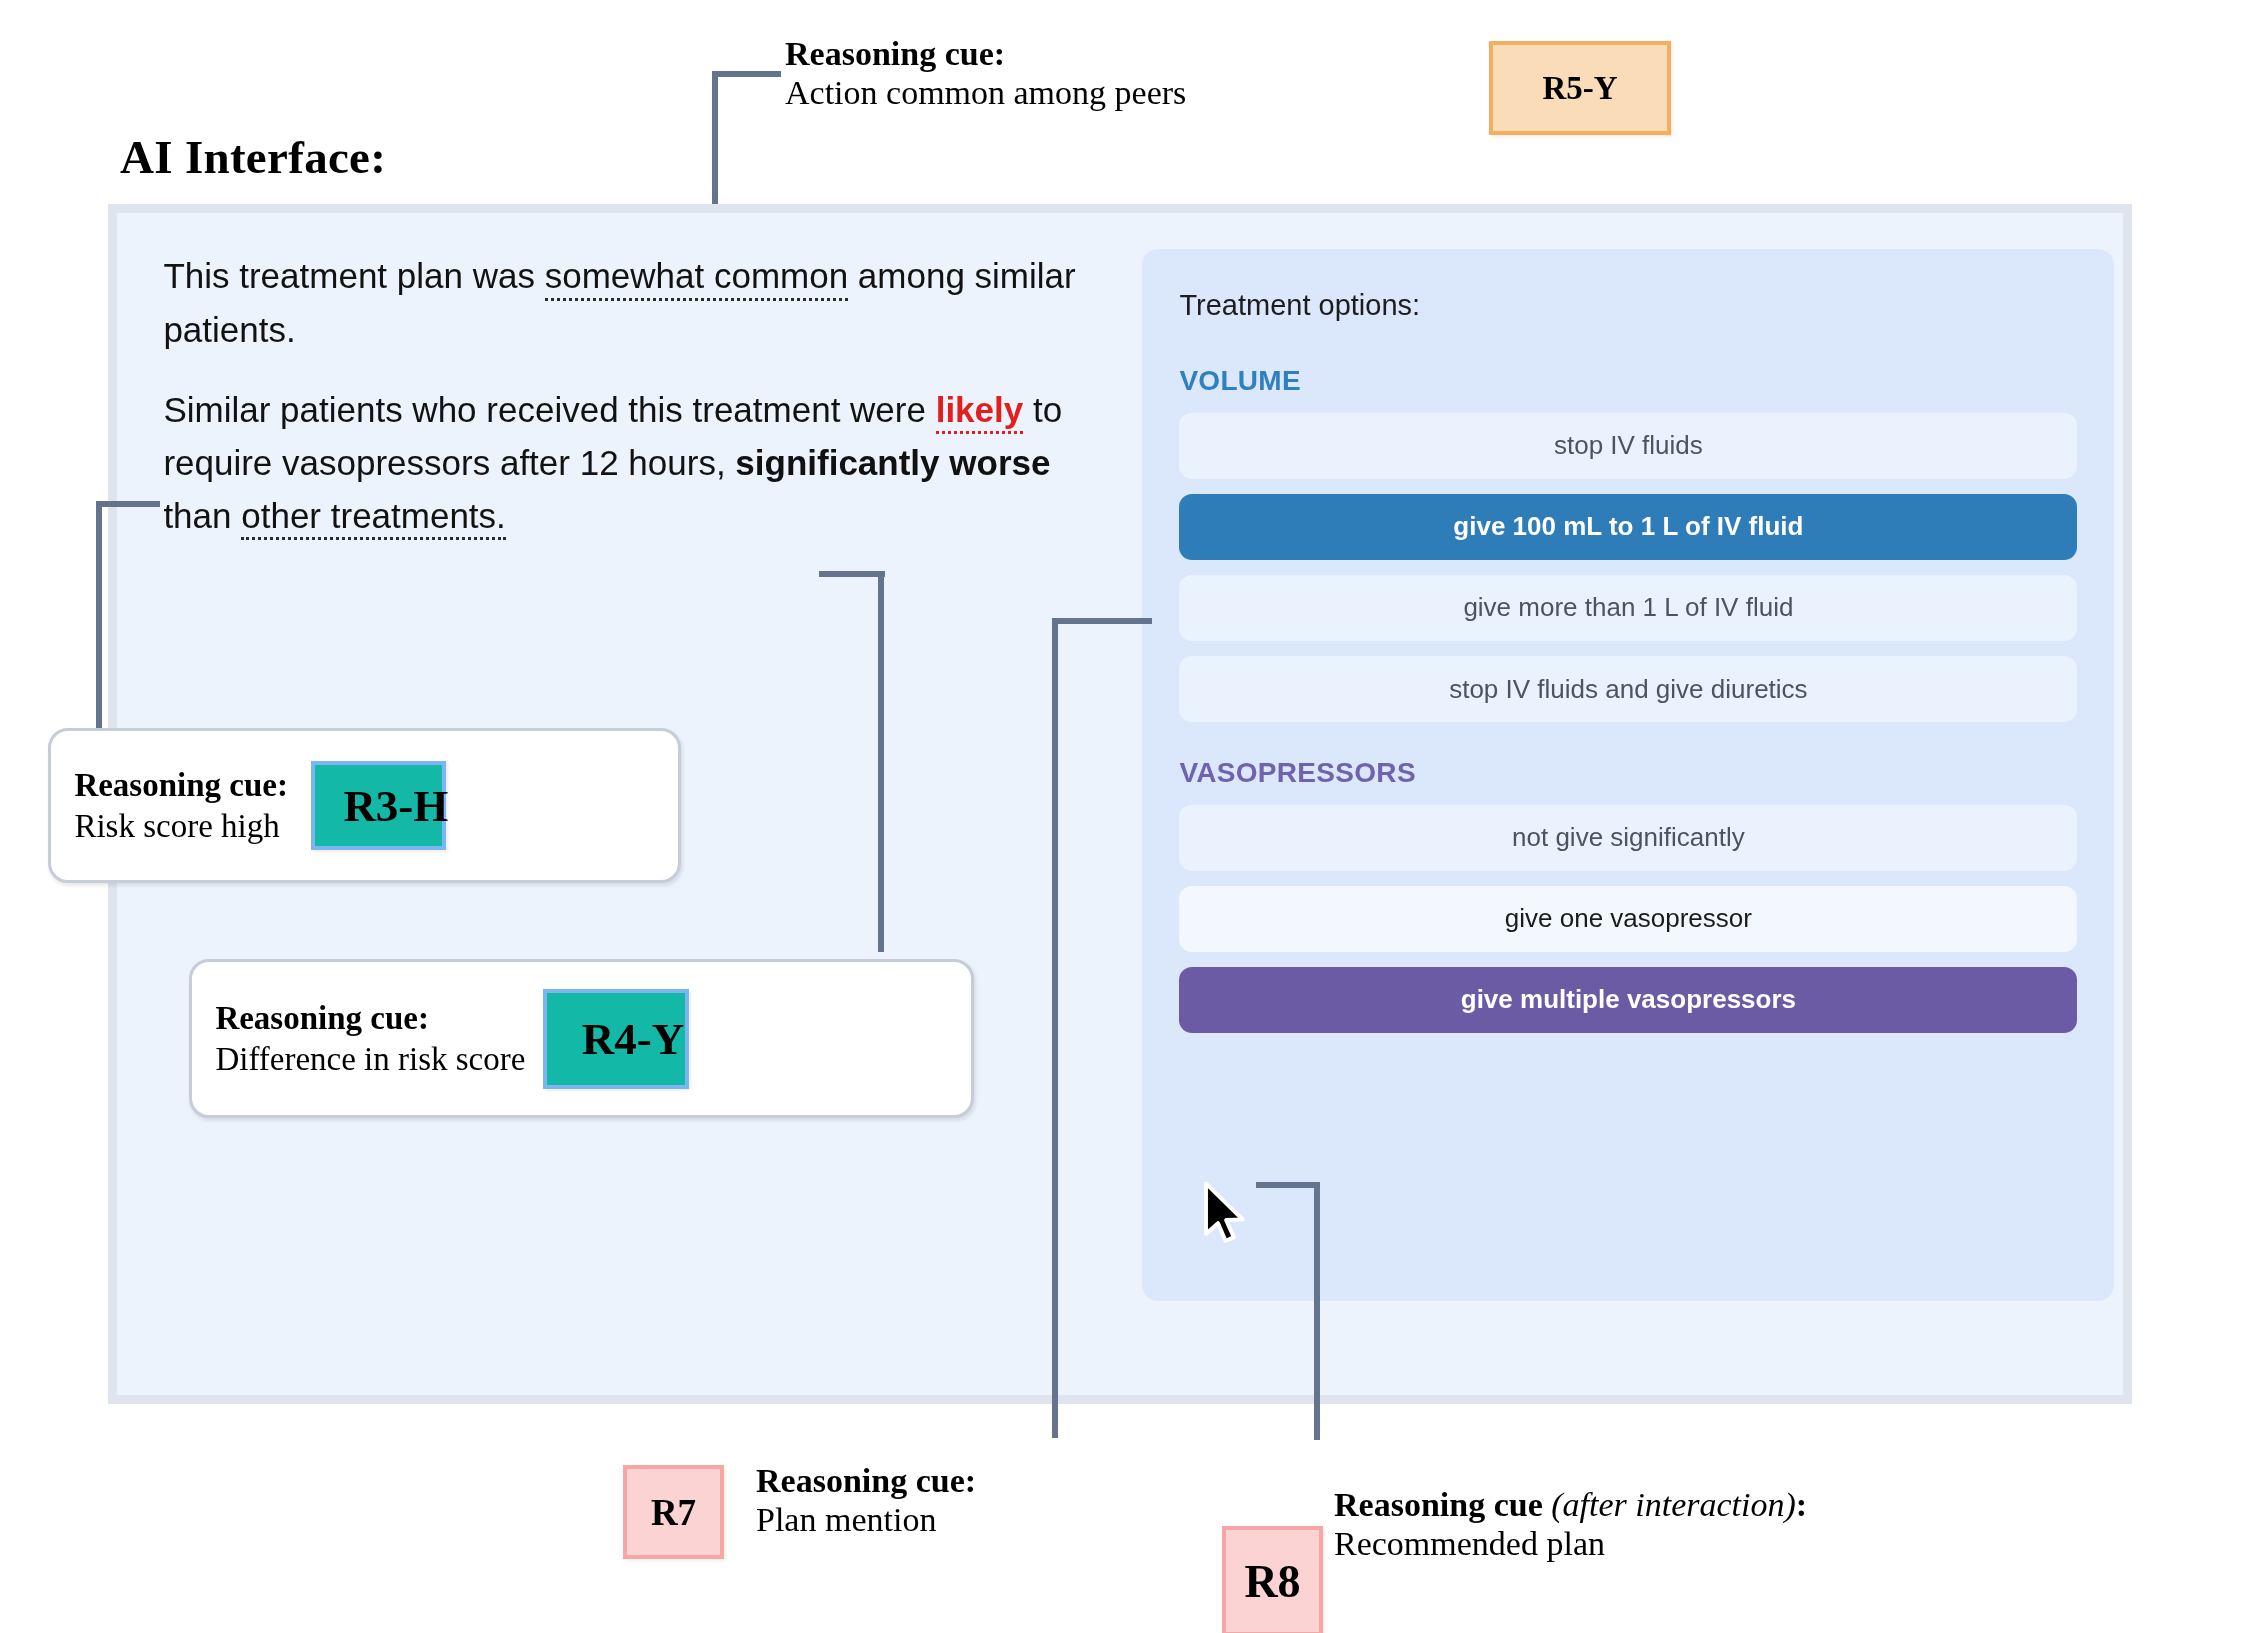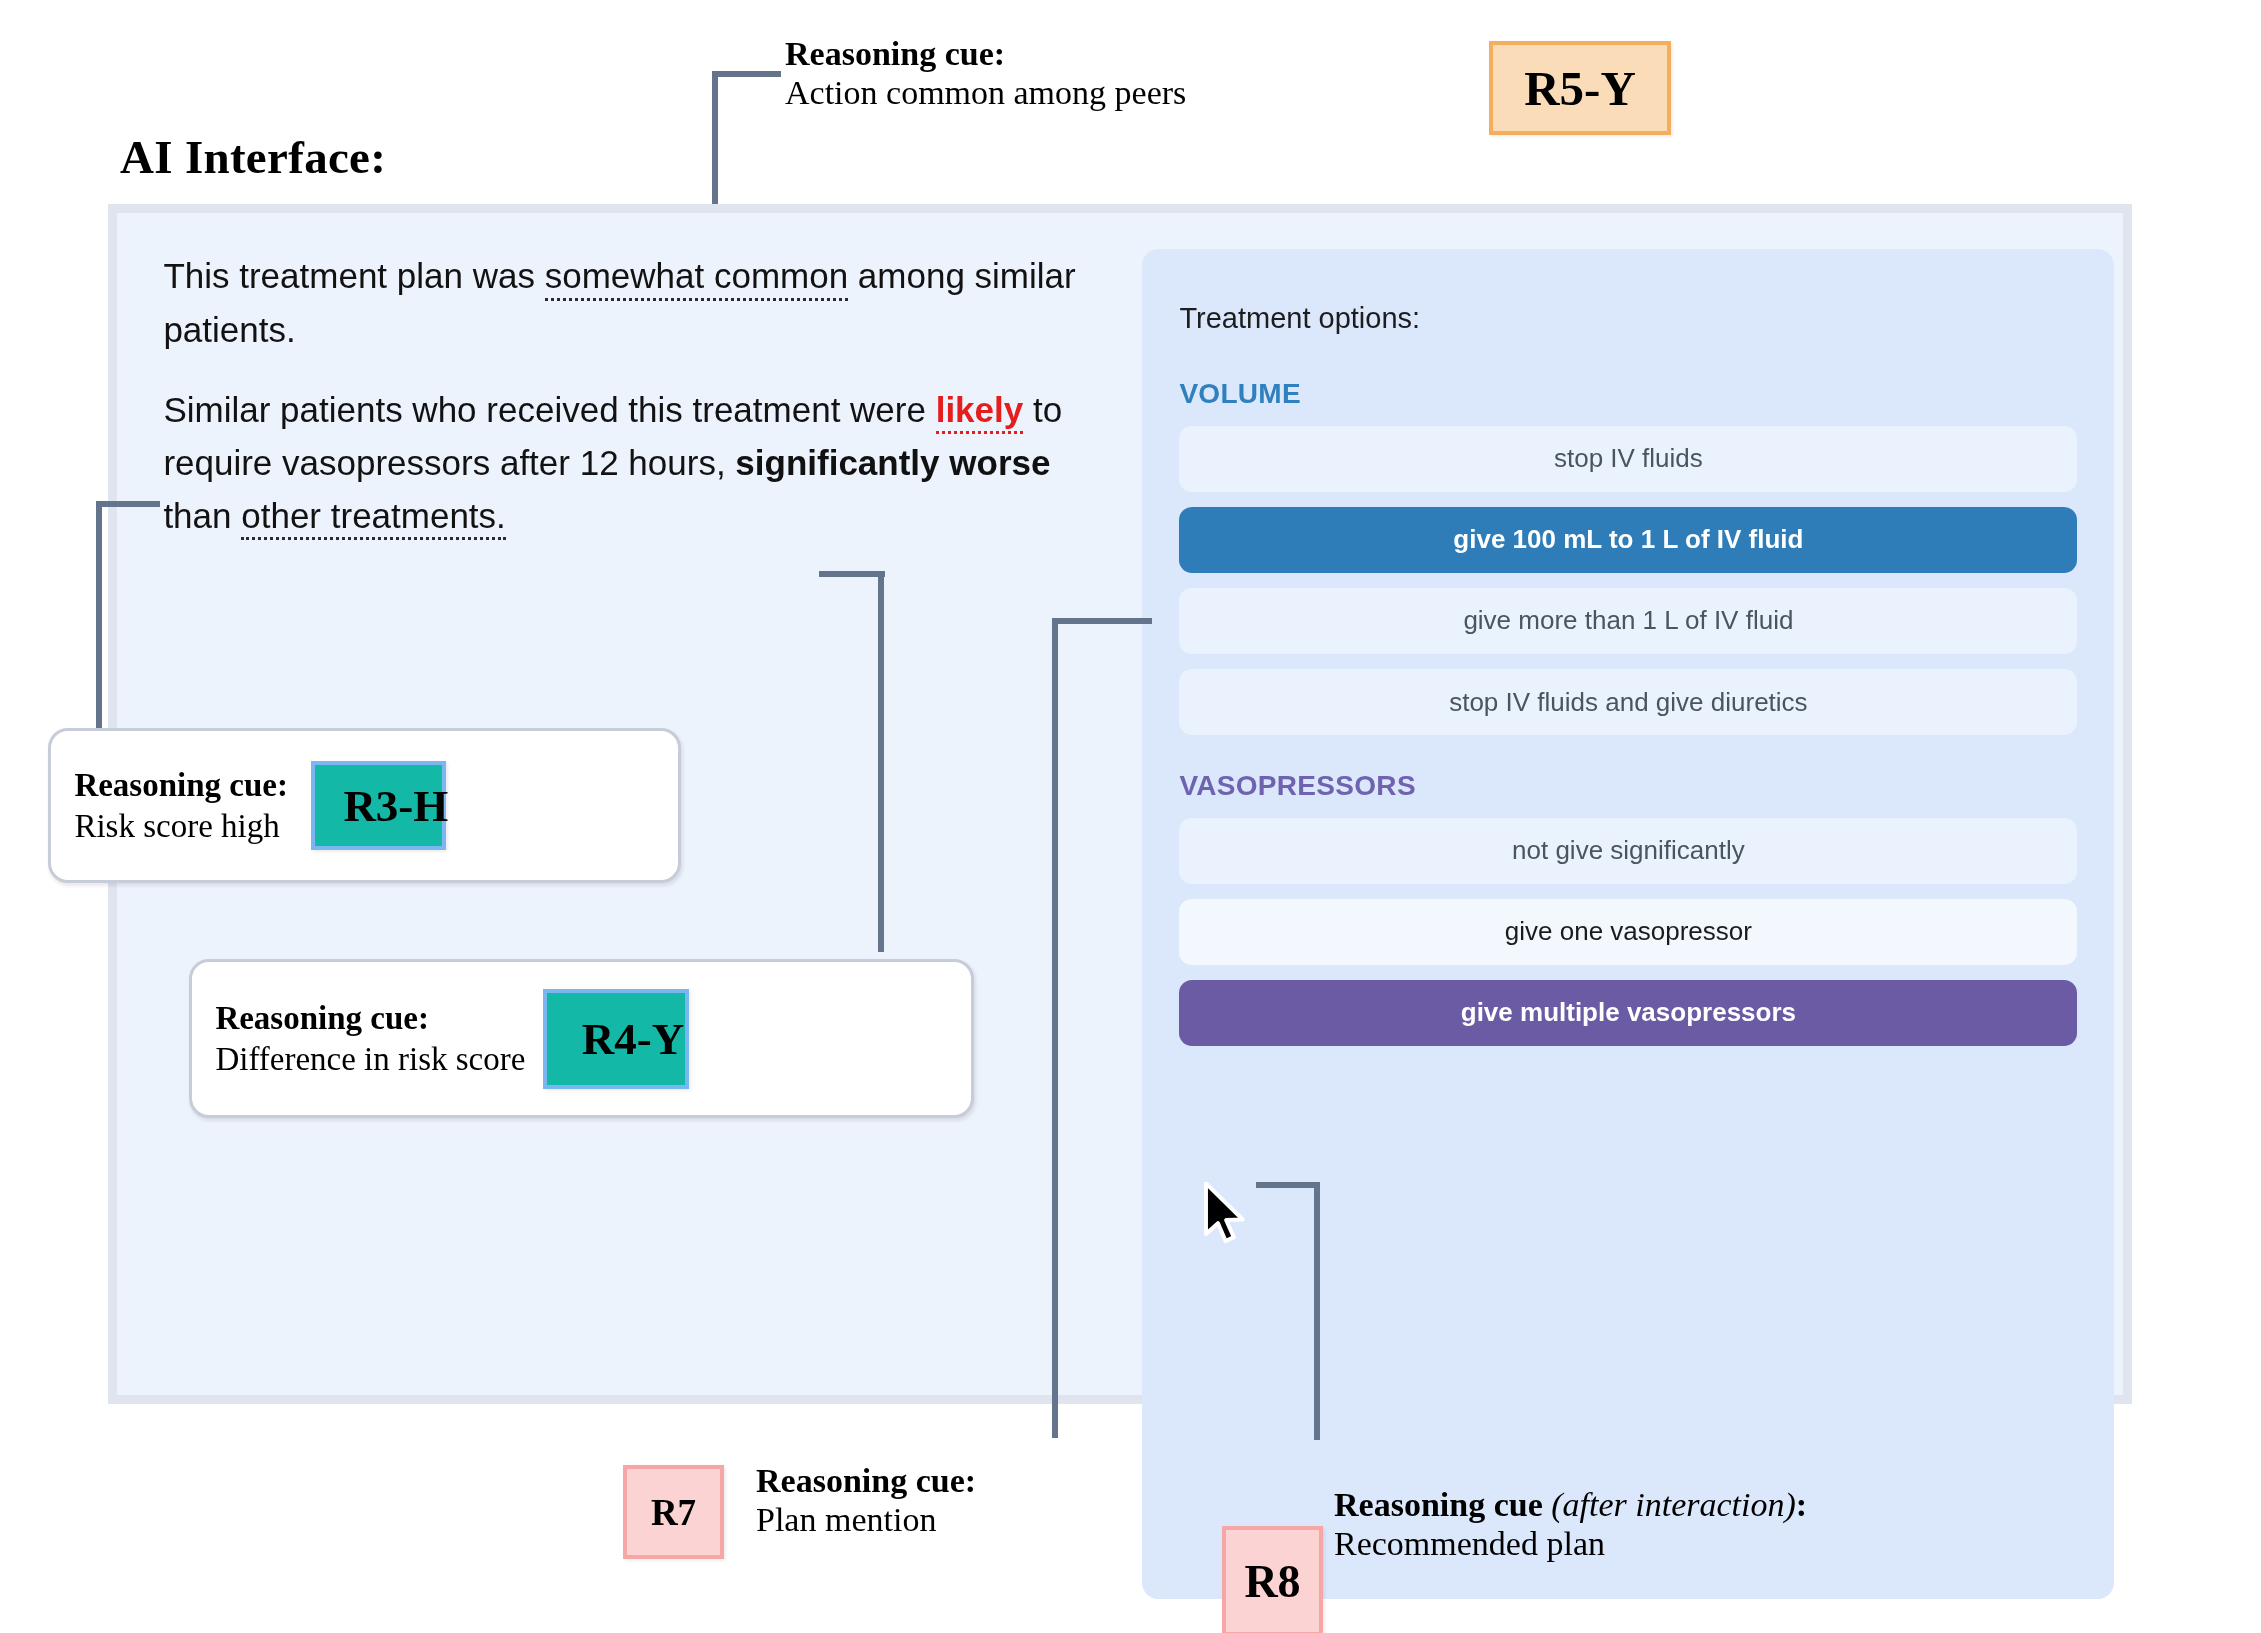--- a/index.html
+++ b/index.html
@@ -40,23 +40,23 @@
   }
   .dotted-red{
     color:#e41d1d;font-weight:bold;
     border-bottom:3.5px dotted #e41d1d;
     padding-bottom:2.3px;
   }
   .bold{font-weight:bold;color:#111;}
 
   
   #options-card{
-    position:absolute;left:1025px;top:36px;width:972px;height:1350px;
+    position:absolute;left:1025px;top:36px;width:972px;height:1052px;
     background:#dbe7fb;border-radius:16.4px;box-sizing:border-box;
-    padding:53px 37px 0 37px;
+    padding:40px 37px 0 37px;
   }
   #options-title{font-size:29px;color:#1d1d1f;margin-bottom:43px;}
   .group-head{
     font-size:28px;font-weight:bold;letter-spacing:0.3px;
     margin-bottom:15.2px;
   }
   .group-head.volume{color:#2f80bf;}
   .group-head.vaso{color:#6f63b0;}
   .opt{
     height:66px;border-radius:13px;margin-bottom:15.2px;
@@ -110,21 +110,21 @@
 </style>
 </head>
 <body>
 
 <div class="abs" id="page-title">AI Interface:</div>
 
 <div class="annot" style="left:785px;top:34px;width:703px;">
   <span class="a-label">Reasoning cue:</span>
   <span class="a-desc">Action common among peers</span>
 </div>
-<div class="badge orange abs" style="left:1489px;top:41px;width:182px;height:94px;font-size:49px;">R5-Y</div>
+<div class="badge orange abs" style="left:1489px;top:41px;width:182px;height:94px;font-size:33px;">R5-Y</div>
 
 <div class="lline abs" style="left:712px;top:71px;width:69px;height:6.4px;"></div>
 <div class="lline abs" style="left:712px;top:71px;width:6.4px;height:170px;"></div>
 
 <div class="abs" id="ai-panel">
   <div id="ai-panel-inner">
 
     <div id="narrative">
       <p><span>This treatment plan was </span><span class="dotted">somewhat common</span><span> among similar patients.</span></p>
 

